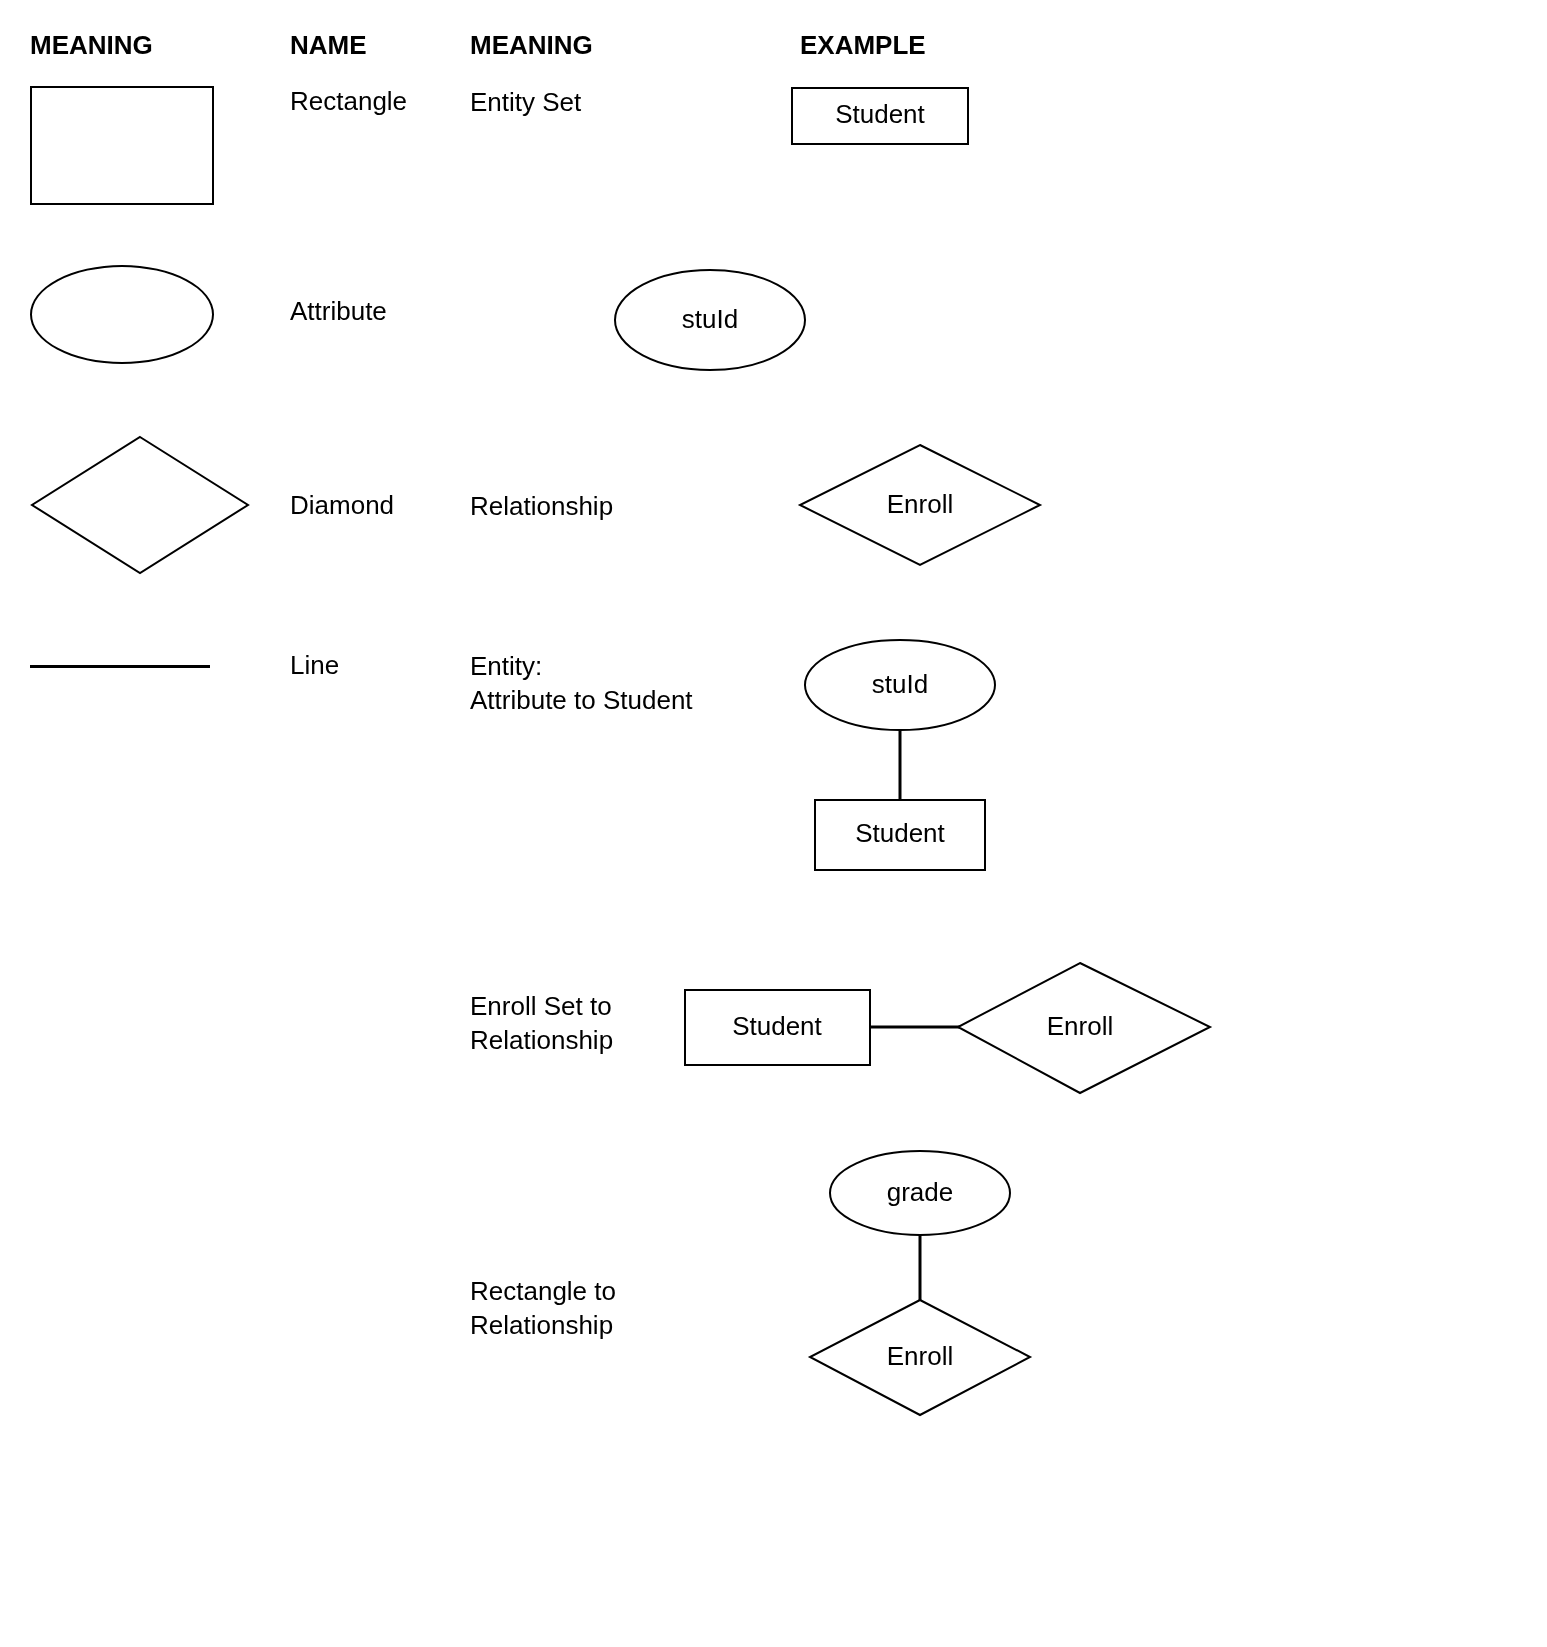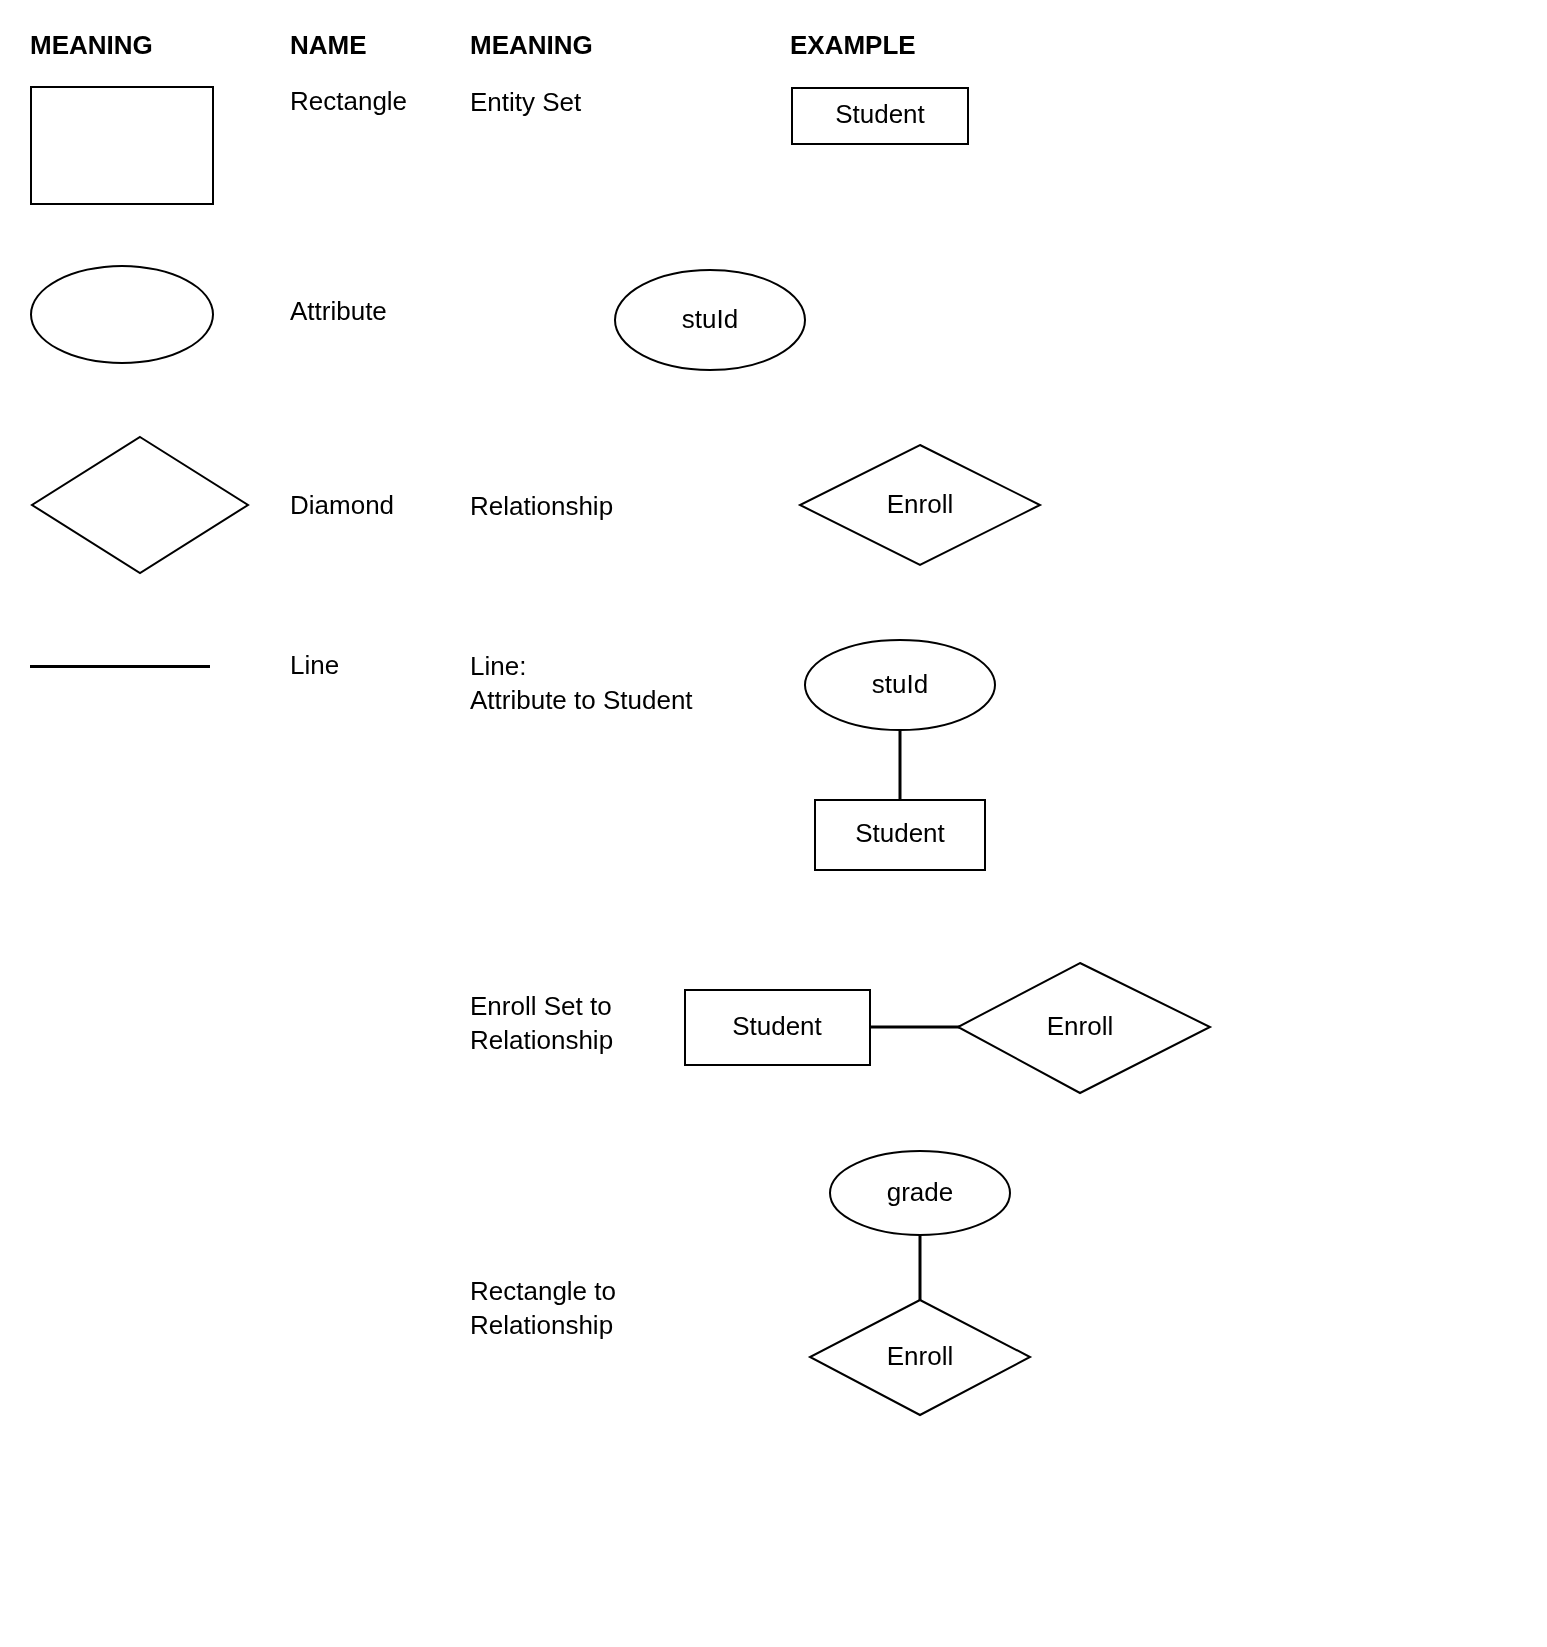--- a/index.html
+++ b/index.html
@@ -16,21 +16,21 @@
     }
     .header-row {
       display: flex;
       font-weight: bold;
       padding: 10px 0;
       margin-bottom: 15px;
     }
     .col-symbol { width: 260px; margin-left: 10px; }
     .col-name { width: 180px; }
     .col-meaning { width: 320px; }
-    .col-example { }
+    .col-example { margin-left: 10px; }
 
     .row {
       display: flex;
       align-items: flex-start;
       margin-bottom: 60px;
     }
     .row.link-row { margin-bottom: 40px; }
     .row.sub-row { margin-bottom: 40px; }
 
     .cell {
@@ -109,21 +109,21 @@
       </svg>
     </div>
   </div>
 
   <div class="row link-row" style="align-items:flex-start; margin-top:20px;">
     <div class="cell cell-symbol" style="padding-top:20px;">
       <div class="blank-line"></div>
     </div>
     <div class="cell cell-name" style="padding-top:15px;">Line</div>
     <div class="cell cell-meaning" style="padding-top:15px;">
-      <span>Line:</span><br>
+      <span>Entity:</span><br>
       <span>Attribute to Student</span>
     </div>
     <div class="cell cell-example">
       <svg width="220" height="260">
         <ellipse cx="110" cy="50" rx="95" ry="45" fill="none" stroke="#000" stroke-width="2"></ellipse>
         <text x="110" y="58" text-anchor="middle">stuId</text>
         <line x1="110" y1="95" x2="110" y2="165" stroke="#000" stroke-width="3"></line>
         <rect x="25" y="165" width="170" height="70" fill="none" stroke="#000" stroke-width="2"></rect>
         <text x="110" y="207" text-anchor="middle">Student</text>
       </svg>

